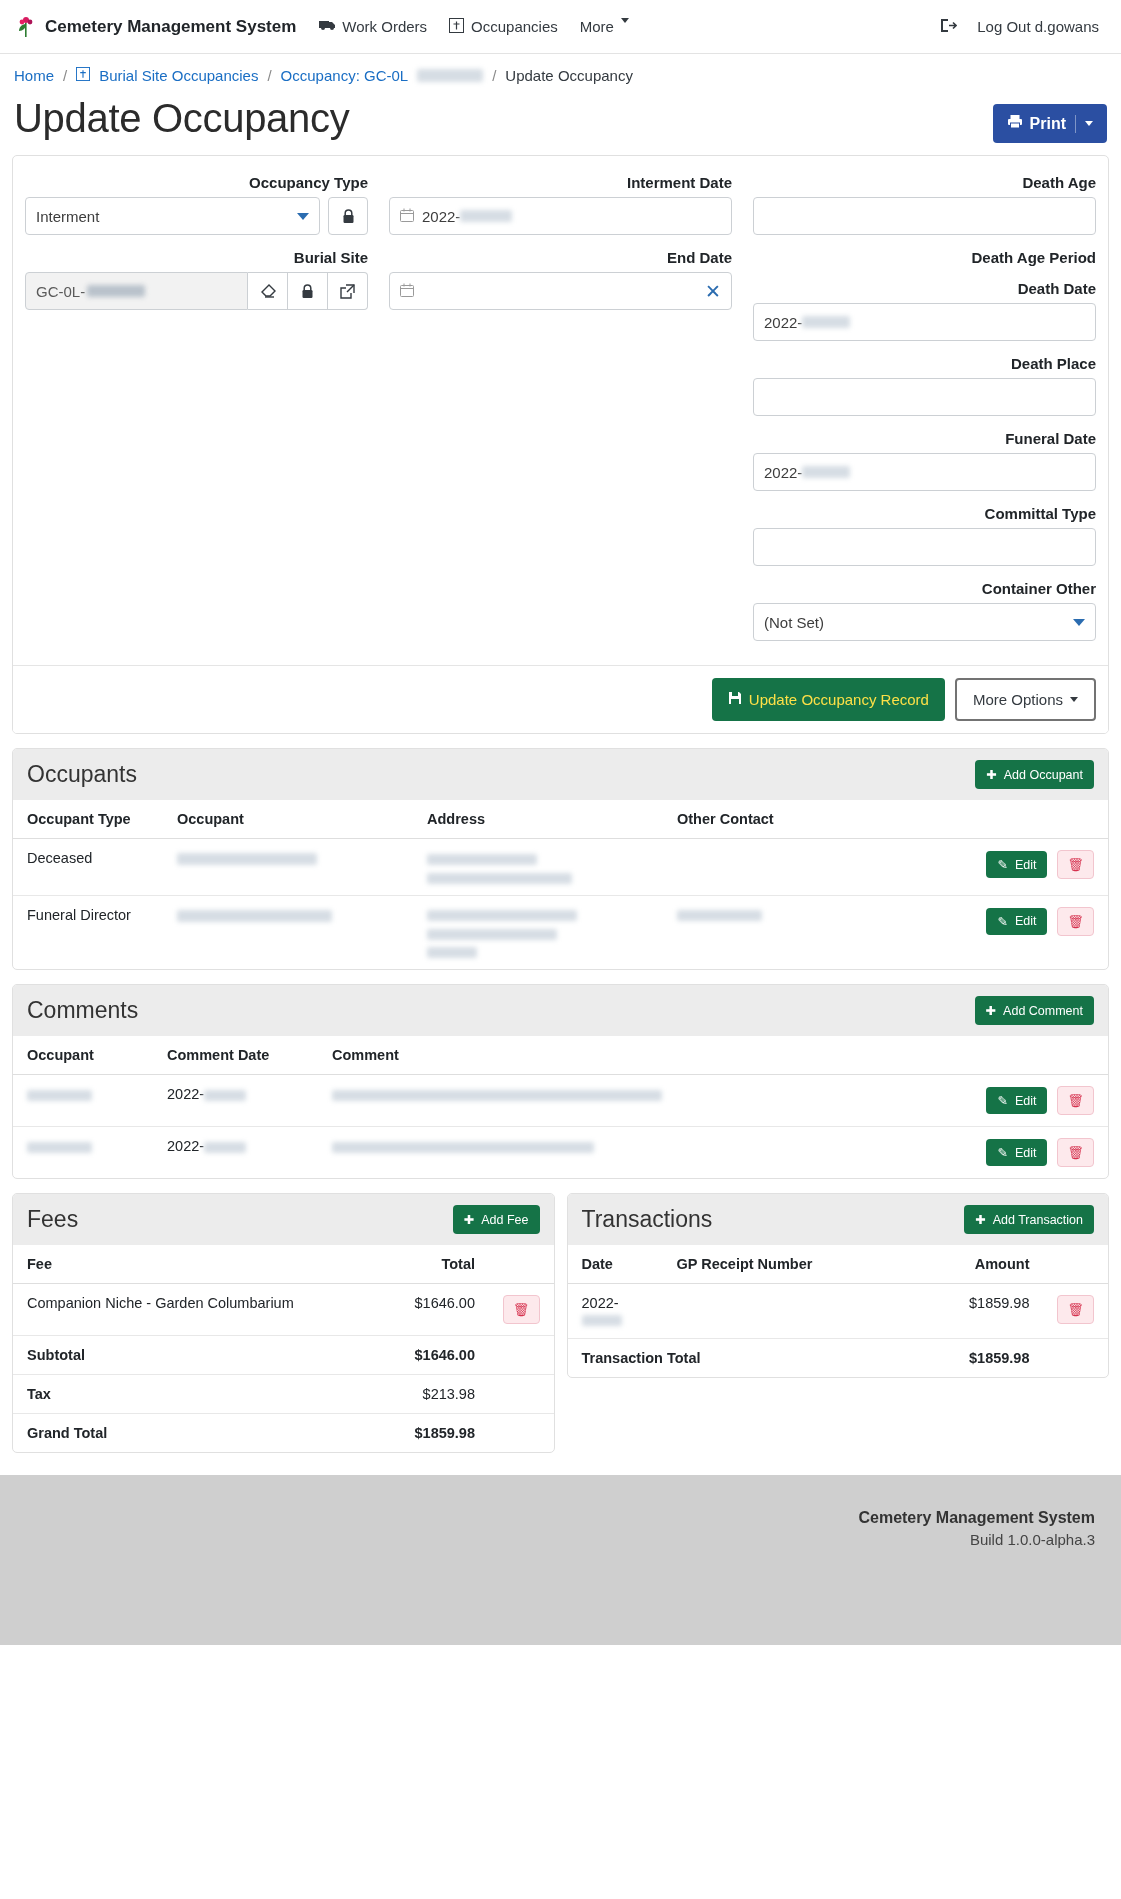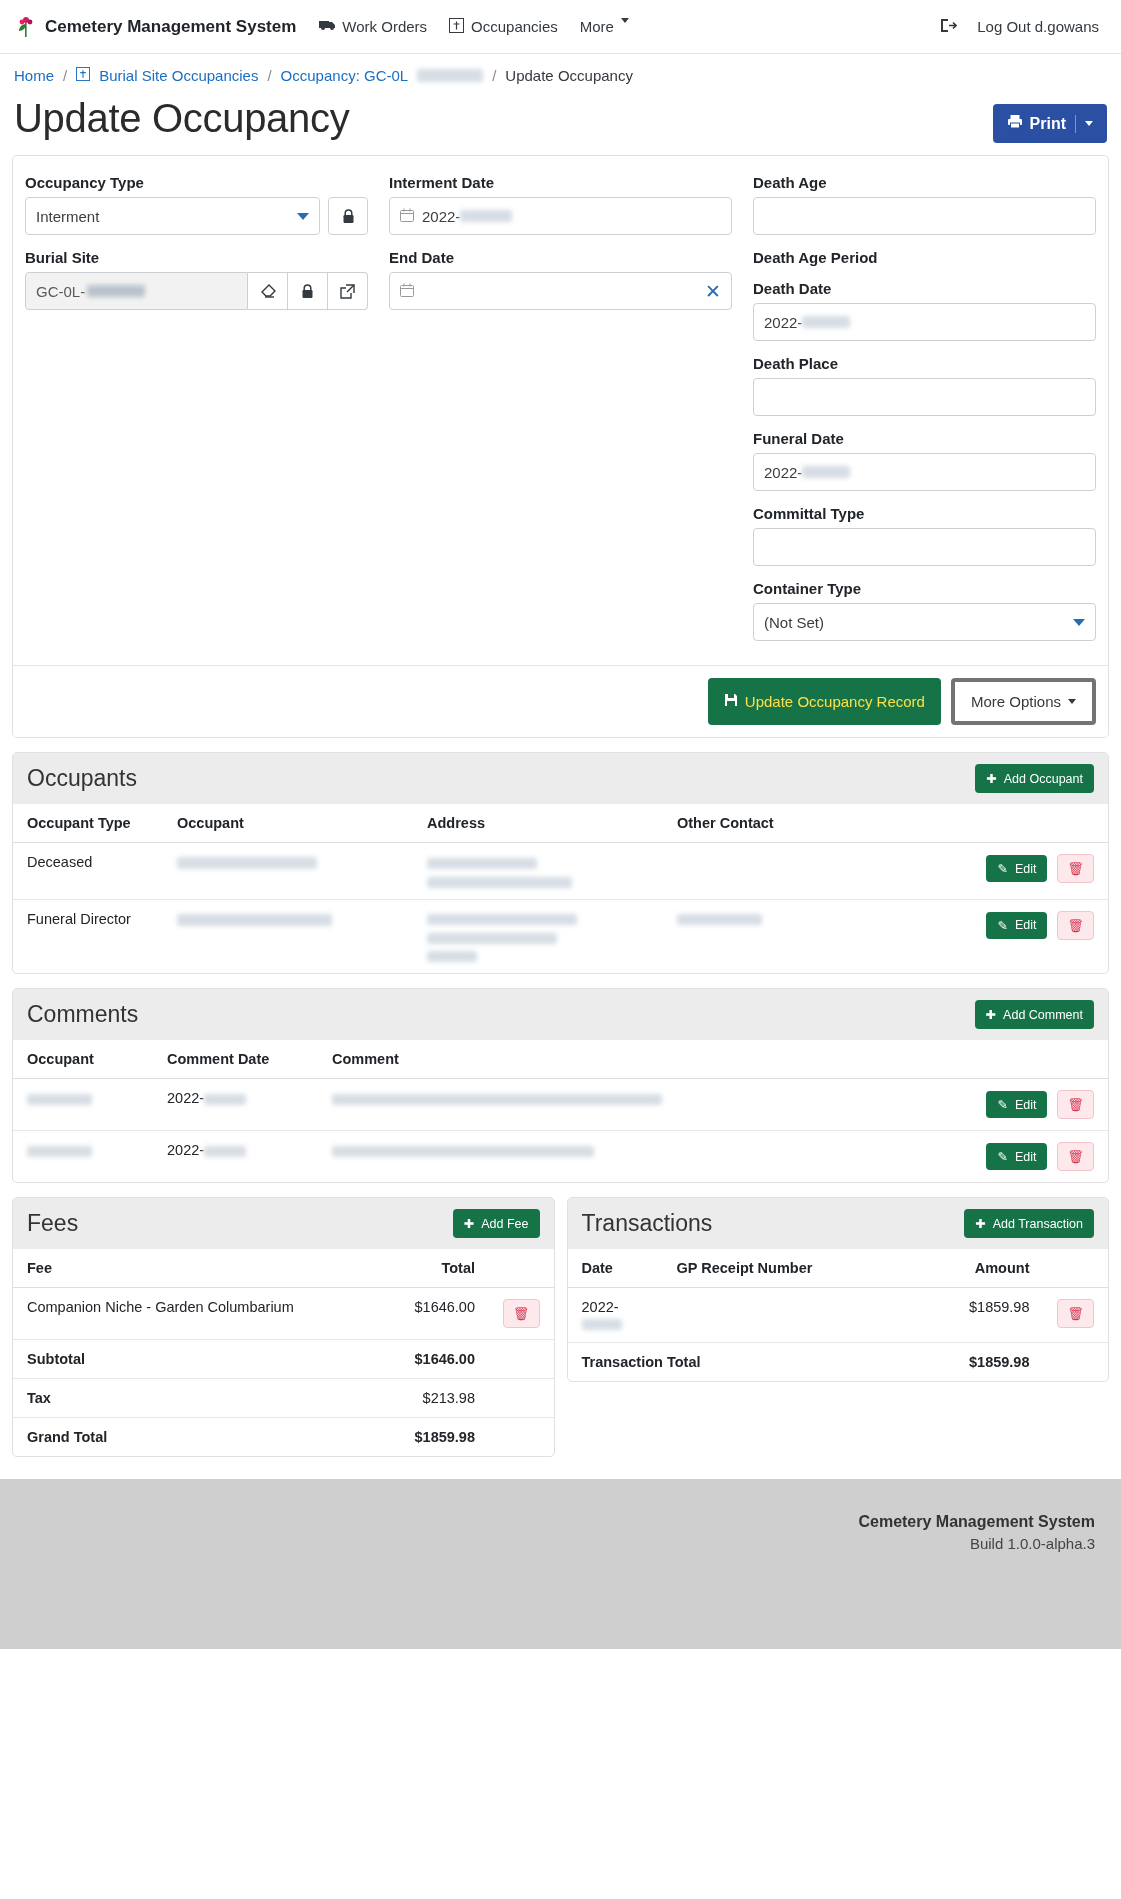--- a/index.html
+++ b/index.html
@@ -124,20 +124,21 @@
     margin: 12px 12px 0 12px;
     background: #fff;
     overflow: hidden;
   }
   .card-body { padding: 18px 12px 10px 12px; }
 
   .form-grid {
     display: grid;
     grid-template-columns: 1fr 1fr 1fr;
     column-gap: 21px;
+    text-align: right;
   }
   .field { margin-bottom: 14px; }
   .field label {
     display: block;
     font-weight: bold;
     font-size: 15px;
     margin-bottom: 6px;
     color: #212529;
   }
   .control-row { display: flex; gap: 8px; }
@@ -191,21 +192,21 @@
   }
   .btn-primary-green {
     background: #157347;
     color: #fde047;
     padding: 11px 16px;
     font-size: 15px;
   }
   .btn-outline {
     background: #fff;
     color: #343a40;
-    border: 4px solid #737373;
+    border: 2px solid #737373;
     padding: 11px 16px;
     font-size: 15px;
   }
 
   
   .panel {
     border: 1px solid #e0e0e0;
     border-radius: 5px;
     margin: 14px 12px 0 12px;
     background: #fff;
@@ -484,21 +485,21 @@
         </div>
 
         <div class="field">
           <label>Committal Type</label>
           <div class="input">
             <span></span>
           </div>
         </div>
 
         <div class="field">
-          <label>Container Type</label>
+          <label>Container Other</label>
           <div class="input select">
             <span>(Not Set)</span>
             <span class="chev"></span>
           </div>
         </div>
       </div>
 
     </div>
   </div>
   <div class="card-footer">

